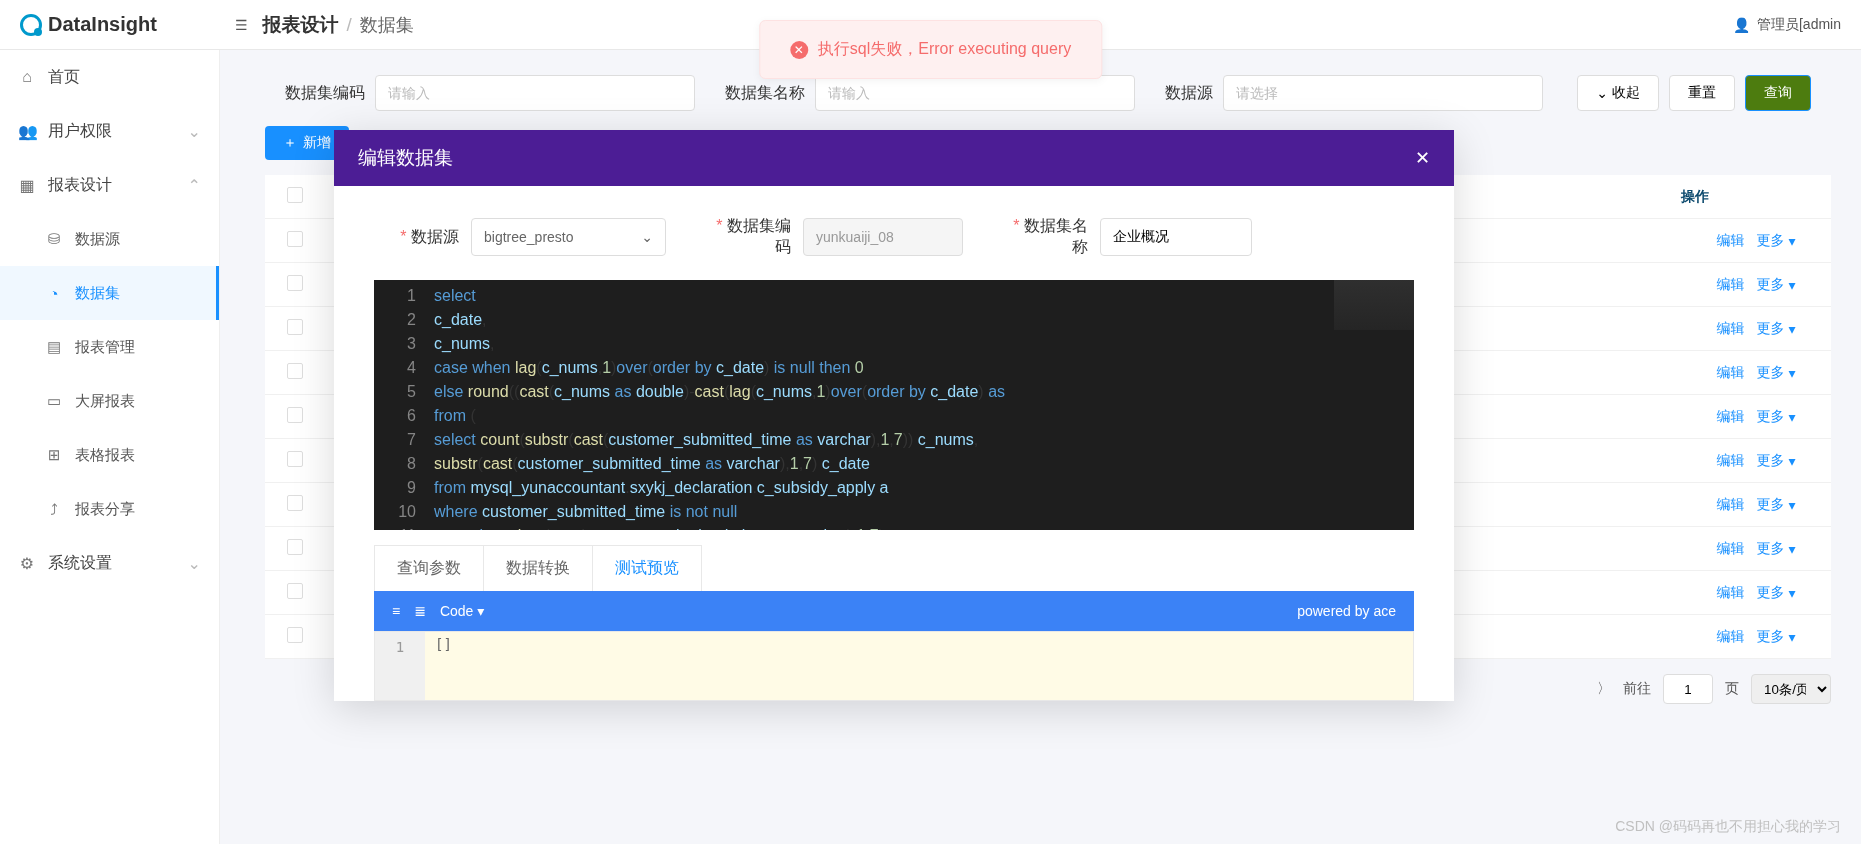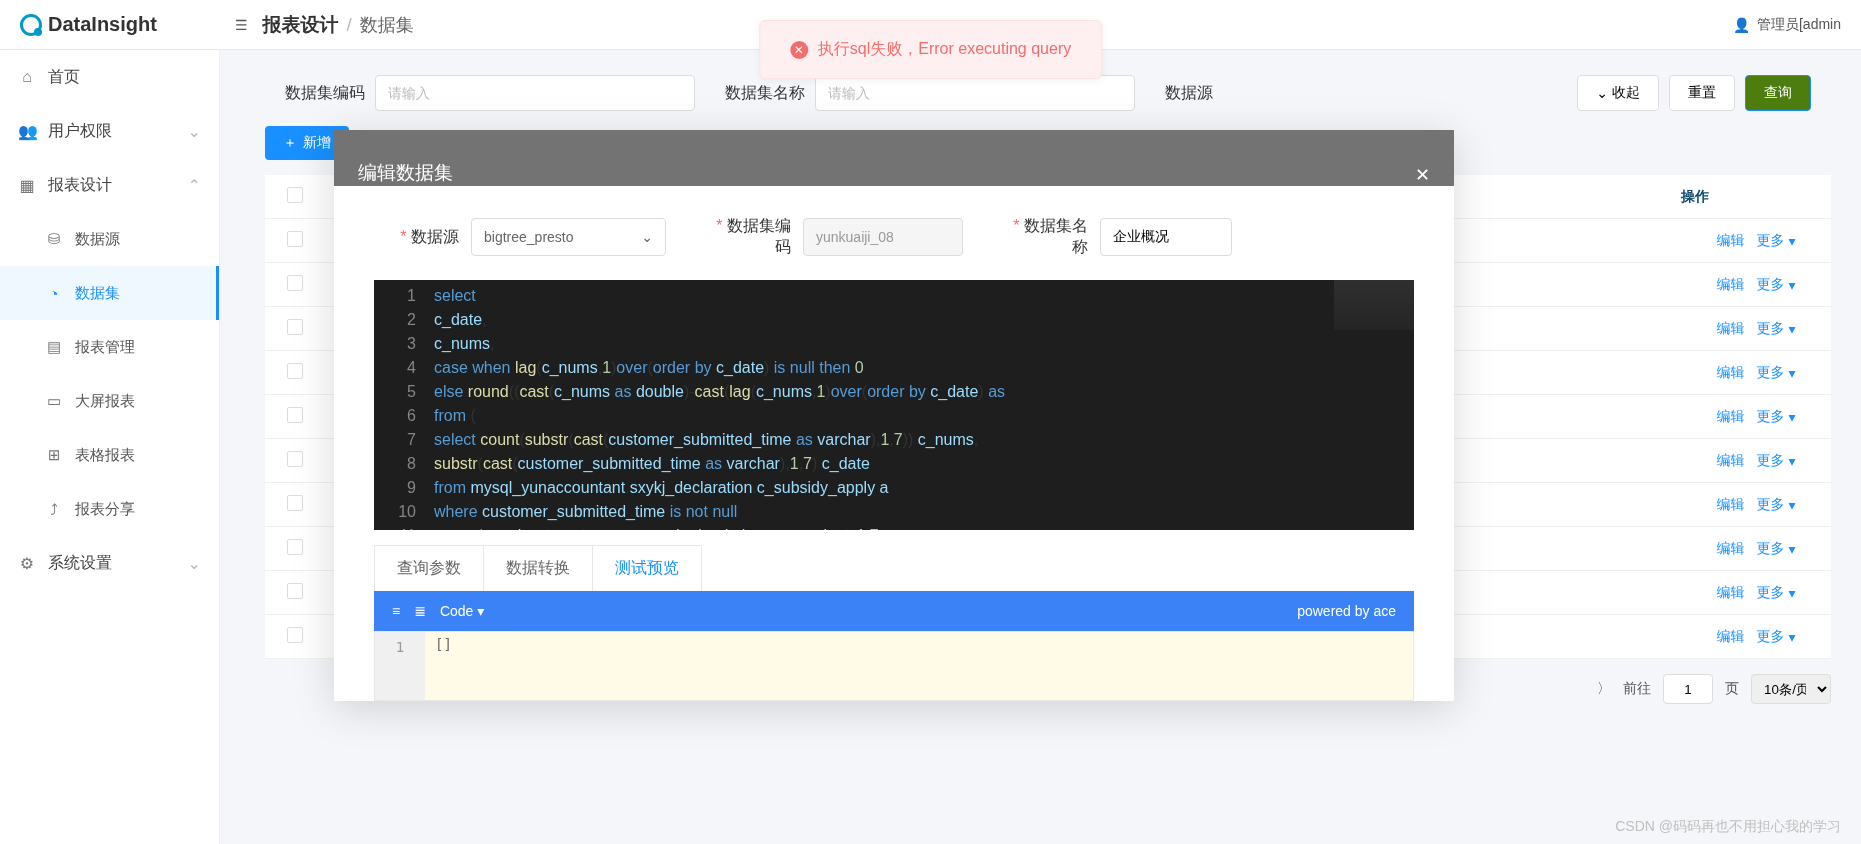--- a/index.html
+++ b/index.html
@@ -49,31 +49,31 @@
 .pager { display: flex; justify-content: flex-end; align-items: center; gap: 12px; padding: 15px 30px; color: #555; }
 .pager input, .pager select { height: 30px; border: 1px solid #ddd; border-radius: 4px; padding: 0 8px; width: 50px; text-align: center; }
 .pager select { width: 80px; }
 
 
 .toast { position: absolute; top: 20px; left: 50%; transform: translateX(-50%); background: #fef0f0; border: 1px solid #fde2e2; border-radius: 6px; padding: 18px 30px; display: flex; align-items: center; gap: 10px; z-index: 200; color: #f56c6c; font-size: 16px; box-shadow: 0 2px 8px rgba(0,0,0,0.05); }
 .toast-icon { width: 18px; height: 18px; background: #f56c6c; border-radius: 50%; color: #fff; display: flex; align-items: center; justify-content: center; font-size: 12px; }
 
 
 .modal { position: absolute; top: 130px; left: 334px; width: 1120px; background: #fff; box-shadow: 0 8px 40px rgba(0,0,0,0.15); z-index: 100; }
-.modal-header { background: #737373; color: #fff; height: 56px; display: flex; align-items: flex-end; padding: 0 24px; font-size: 19px; font-weight: 500; }
+.modal-header { background: #4c1d95; color: #fff; height: 56px; display: flex; align-items: center; padding: 0 24px; font-size: 19px; font-weight: 500; }
 .modal-close { margin-left: auto; cursor: pointer; font-size: 18px; }
 .modal-body { padding: 30px 40px 0 40px; }
 .form-row { display: flex; gap: 40px; margin-bottom: 22px; }
 .form-item { display: flex; align-items: center; }
 .form-label { width: 85px; text-align: right; font-size: 16px; color: #333; margin-right: 12px; }
 .req::before { content: "* "; color: #f56c6c; }
 .form-control { height: 38px; border: 1px solid #ddd; border-radius: 4px; padding: 0 12px; font-size: 14px; }
 .select { width: 195px; display: flex; align-items: center; justify-content: space-between; color: #666; }
 .readonly { background: #f5f5f5; color: #999; width: 160px; }
-.name-input { width: 132px; }
+.name-input { width: 152px; }
 .desc-input { width: 900px; }
 
 
 .sql-row { display: flex; margin-bottom: 15px; }
 .sql-label { width: 85px; text-align: right; font-size: 16px; color: #333; margin-right: 12px; padding-top: 4px; }
 .editor { flex: 1; background: #1e1e1e; height: 250px; position: relative; font-family: Consolas, Monaco, monospace; font-size: 16px; overflow: hidden; }
 .gutter { position: absolute; left: 0; top: 0; bottom: 0; width: 50px; color: #858585; text-align: right; padding: 4px 8px 0 0; line-height: 24px; }
 .code { position: absolute; left: 60px; right: 0; top: 0; padding: 4px 0; line-height: 24px; white-space: pre; }
 .kw { color: #569cd6; }
 .fn { color: #dcdcaa; }
@@ -169,20 +169,21 @@
       <div class="filter-group">
         <span class="filter-label">数据集编码</span>
         <input class="filter-input" placeholder="请输入" style="">
       </div>
       <div class="filter-group">
         <span class="filter-label">数据集名称</span>
         <input class="filter-input" placeholder="请输入" style="">
       </div>
       <div class="filter-group">
         <span class="filter-label">数据源</span>
+        <input class="filter-input" placeholder="请选择" style="">
       </div>
       <div class="btn-group">
         <button class="btn">
             <span>⌄</span>
             <span>收起</span>
           </button>
         <button class="btn">重置</button>
         <button class="btn btn-primary">查询</button>
       </div>
     </div>

